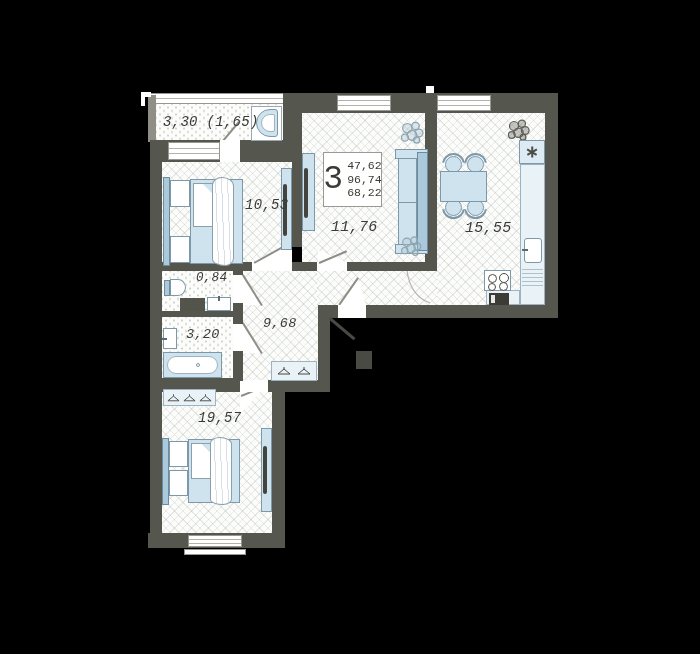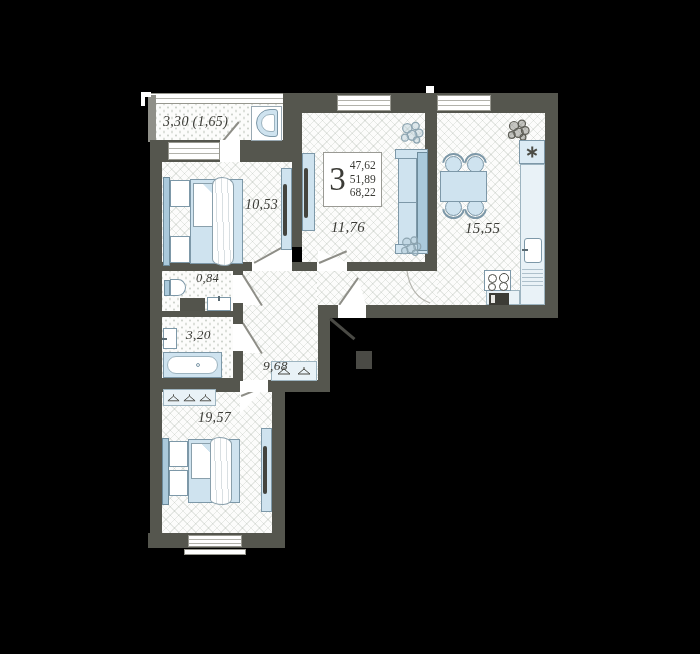--- a/index.html
+++ b/index.html
@@ -1,17 +1,17 @@
 <!DOCTYPE html>
 <html><head>
 <meta charset="utf-8">
 <style>
   html,body{margin:0;padding:0;background:#000;}
   .stage{position:relative;width:700px;height:654px;background:#000;overflow:hidden;
-         font-family:Liberation Serif, serif;}
+         font-family:Liberation Mono, monospace;}
   .abs{position:absolute;box-sizing:border-box;}
   
   .fh{background-color:#fcfcfb;
       background-image:
         repeating-linear-gradient(45deg, rgba(120,135,118,.16) 0 1px, transparent 1px 6px),
         repeating-linear-gradient(-45deg, rgba(120,135,118,.16) 0 1px, transparent 1px 6px);}
   .fd{background-color:#fcfcfb;
       background-image:
         radial-gradient(circle, rgba(120,135,118,.35) .8px, transparent 1.3px),
         radial-gradient(circle, rgba(120,135,118,.35) .8px, transparent 1.3px);
@@ -273,25 +273,25 @@
   <div class="abs blanket" style="left:210px;top:437px;width:22px;height:68px;"></div>
   <div class="abs fb" style="left:261px;top:428px;width:11px;height:84px;"></div>
   <div class="abs tv" style="left:263px;top:446px;width:4px;height:48px;"></div>
 
   <div class="rlabel" style="left:163px;top:114px;font-size:14px;">3,30 (1,65)</div>
   <div class="rlabel" style="left:245px;top:197px;font-size:14px;">10,53</div>
   <div class="rlabel" style="left:331px;top:219px;font-size:15px;">11,76</div>
   <div class="rlabel" style="left:465px;top:220px;font-size:15px;">15,55</div>
   <div class="rlabel" style="left:196px;top:271px;font-size:12.5px;">0,84</div>
   <div class="rlabel" style="left:186px;top:327px;font-size:13.5px;">3,20</div>
-  <div class="rlabel" style="left:263px;top:316px;font-size:13.5px;margin-top:42px;">9,68</div>
+  <div class="rlabel" style="left:263px;top:316px;font-size:13.5px;">9,68</div>
   <div class="rlabel" style="left:198px;top:410px;font-size:14px;">19,57</div>
 
   <div class="abs infobox" style="left:323px;top:152px;width:59px;height:55px;">
     <span class="big">3</span>
     <span class="col">
       <span>47,62</span>
-      <span>51,89</span>
+      <span>96,74</span>
       <span>68,22</span>
     </span>
   </div>
 
 </div>
 
 </body></html>

